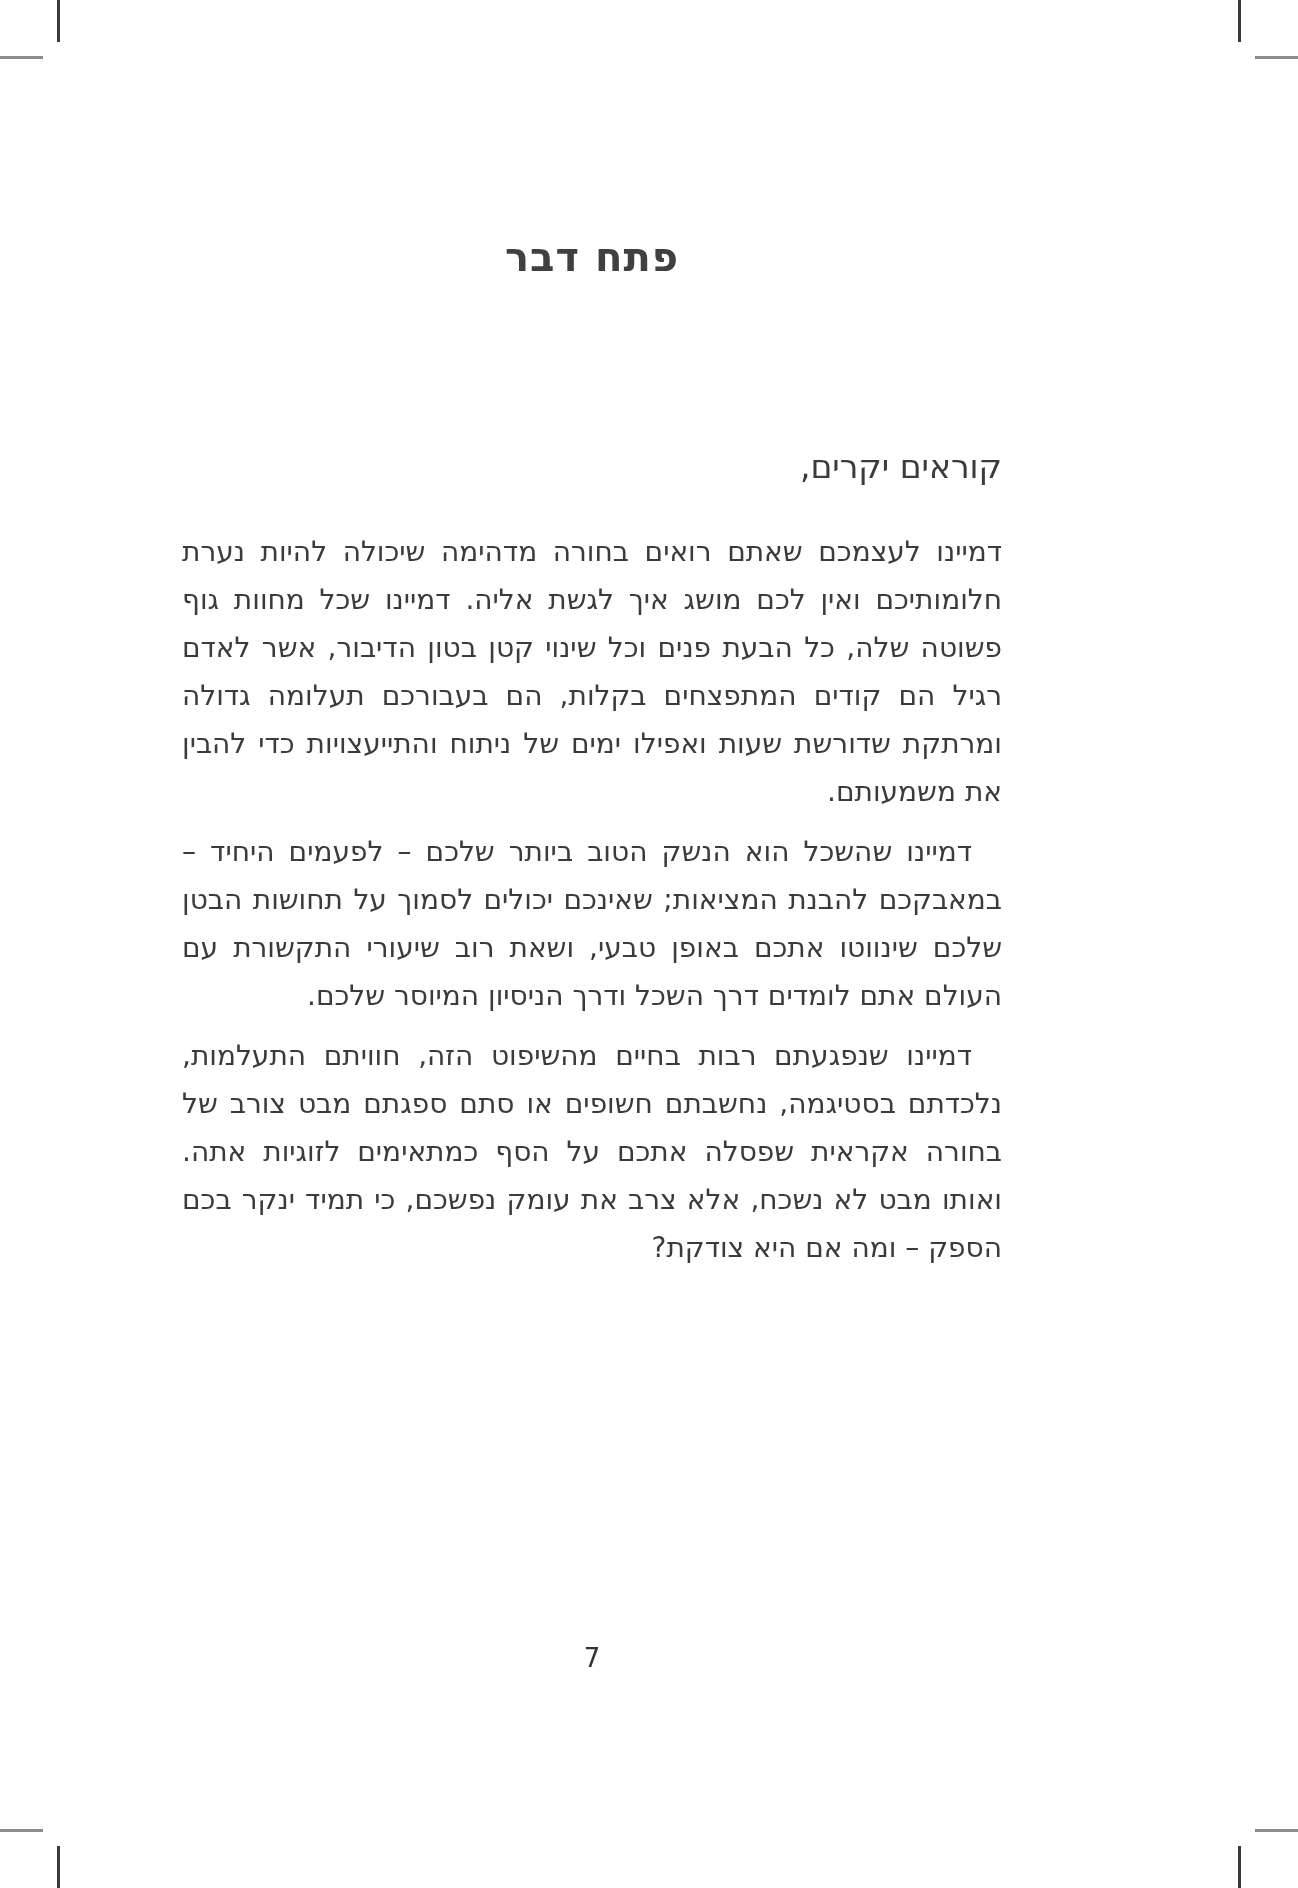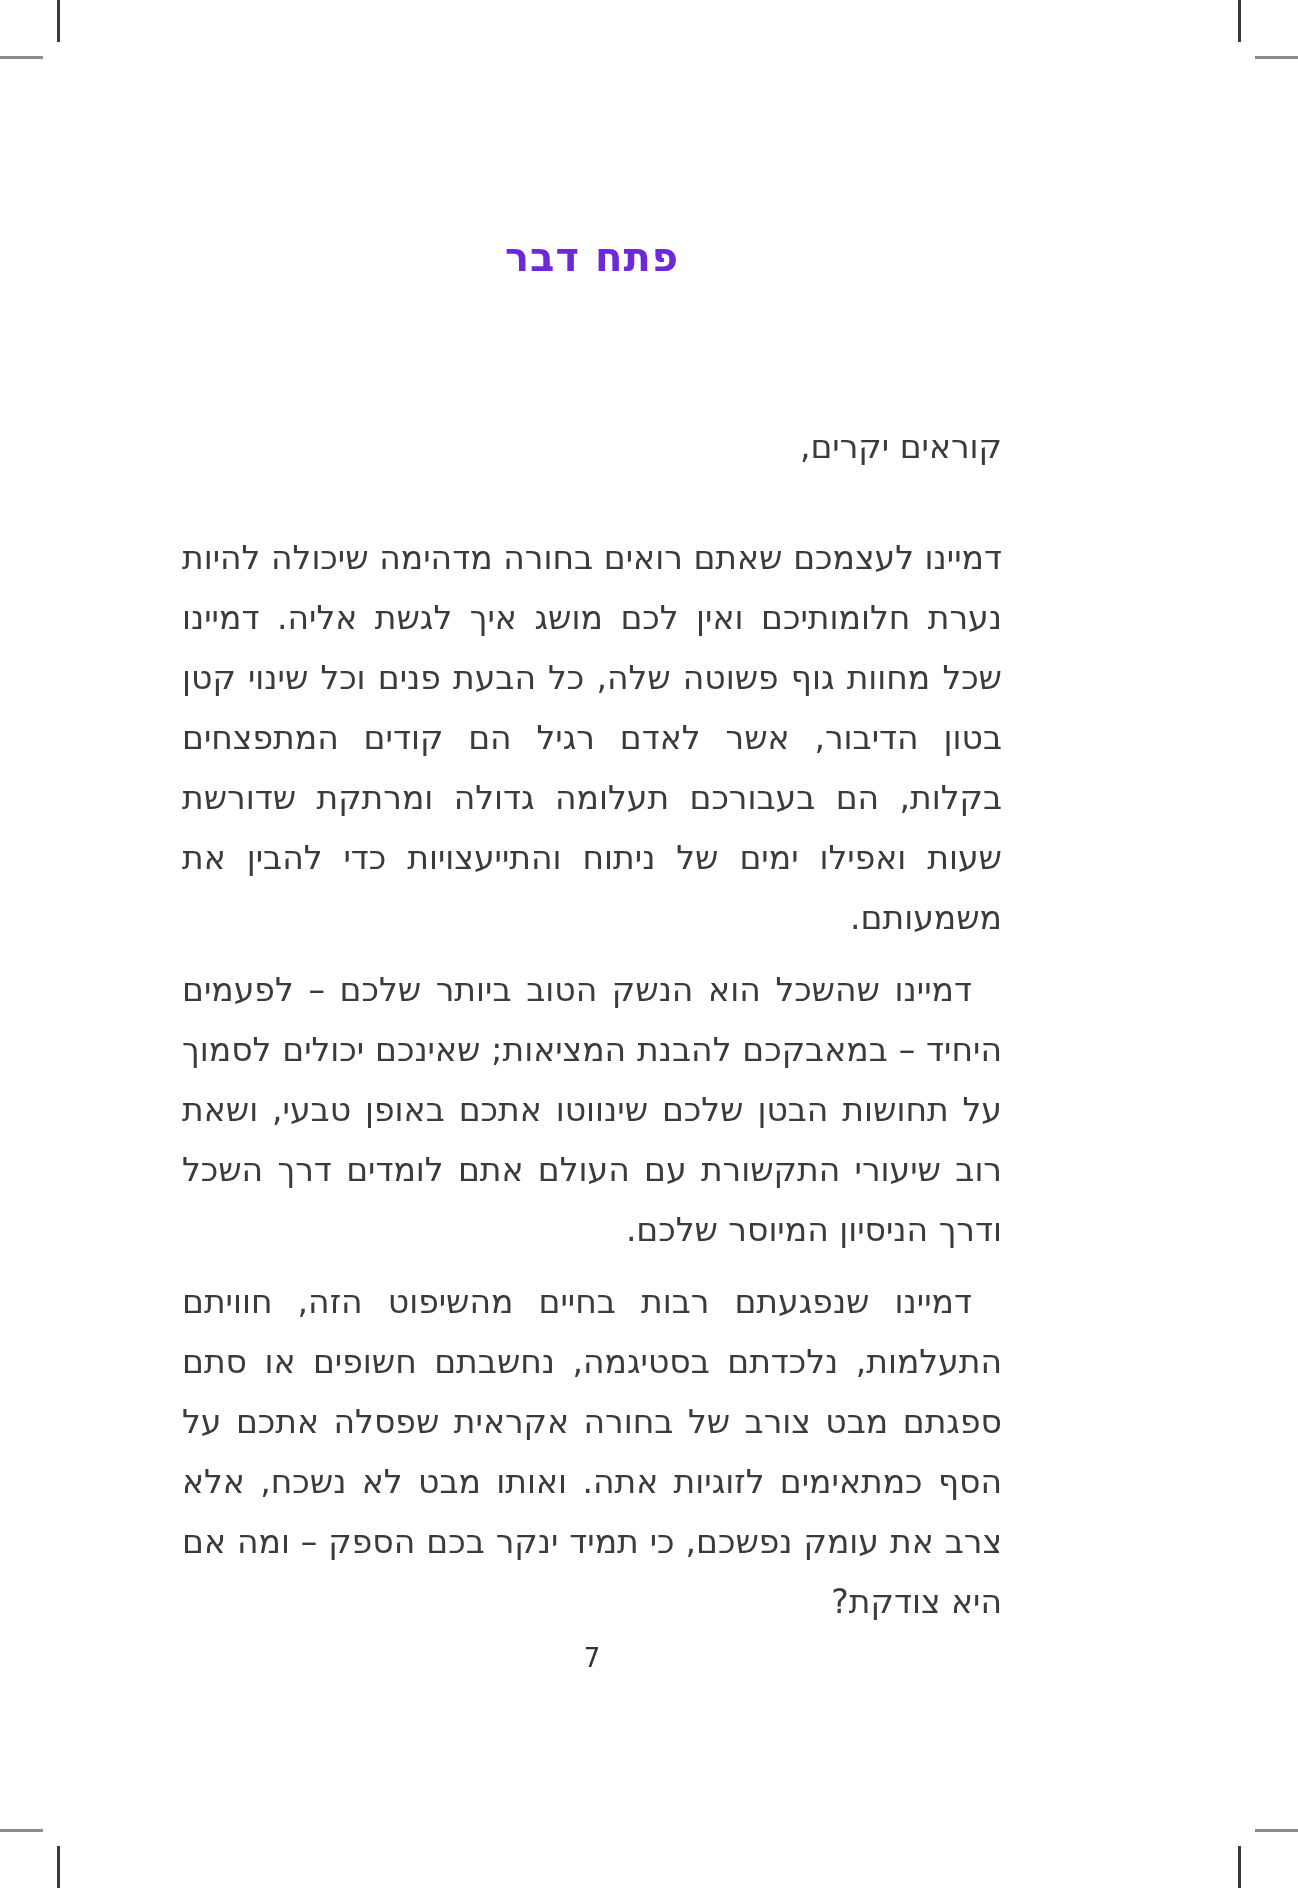--- a/index.html
+++ b/index.html
@@ -40,38 +40,38 @@
   }
   .title {
     position: absolute;
     top: 207px;
     left: 0;
     width: 100%;
     text-align: center;
     font-size: 40px;
     font-weight: bold;
     letter-spacing: 1px;
-    color: #6d28d9;
+    color: #404040;
   }
   .greeting {
     position: absolute;
-    top: 423px;
+    top: 443px;
     left: 0;
     width: 100%;
     text-align: right;
     font-size: 33px;
     line-height: 48px;
   }
   .bodytext {
     position: absolute;
     top: 528px;
     left: 0;
     width: 100%;
-    font-size: 33px;
-    line-height: 60px;
+    font-size: 28px;
+    line-height: 48px;
     text-align: justify;
   }
   .bodytext p {
     margin: 0;
     padding: 0;
   }
   .bodytext p.indent {
     text-indent: 30px;
     margin-top: 12px;
   }

